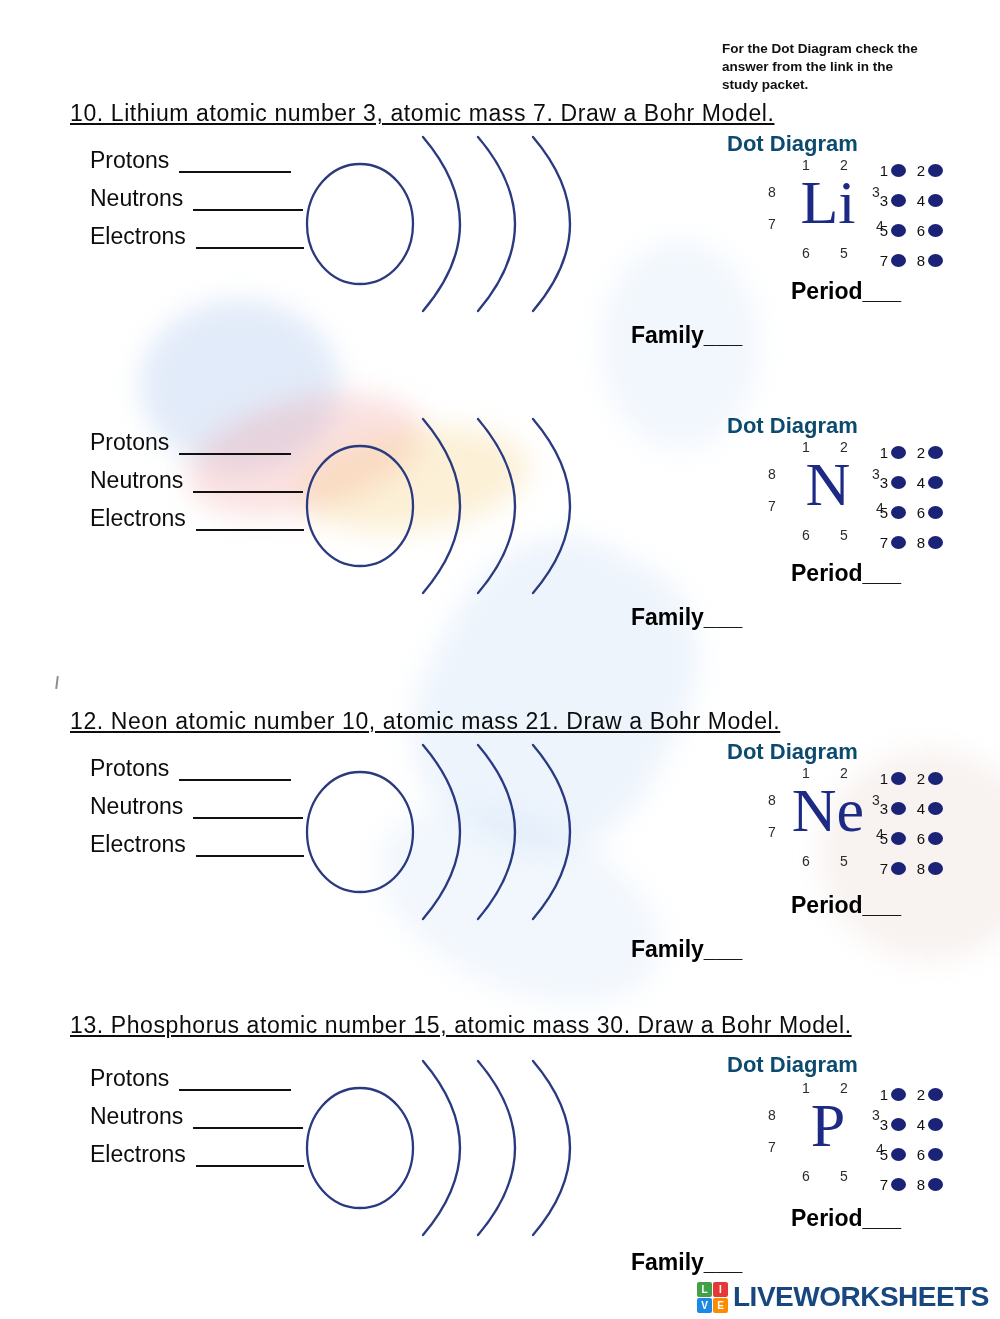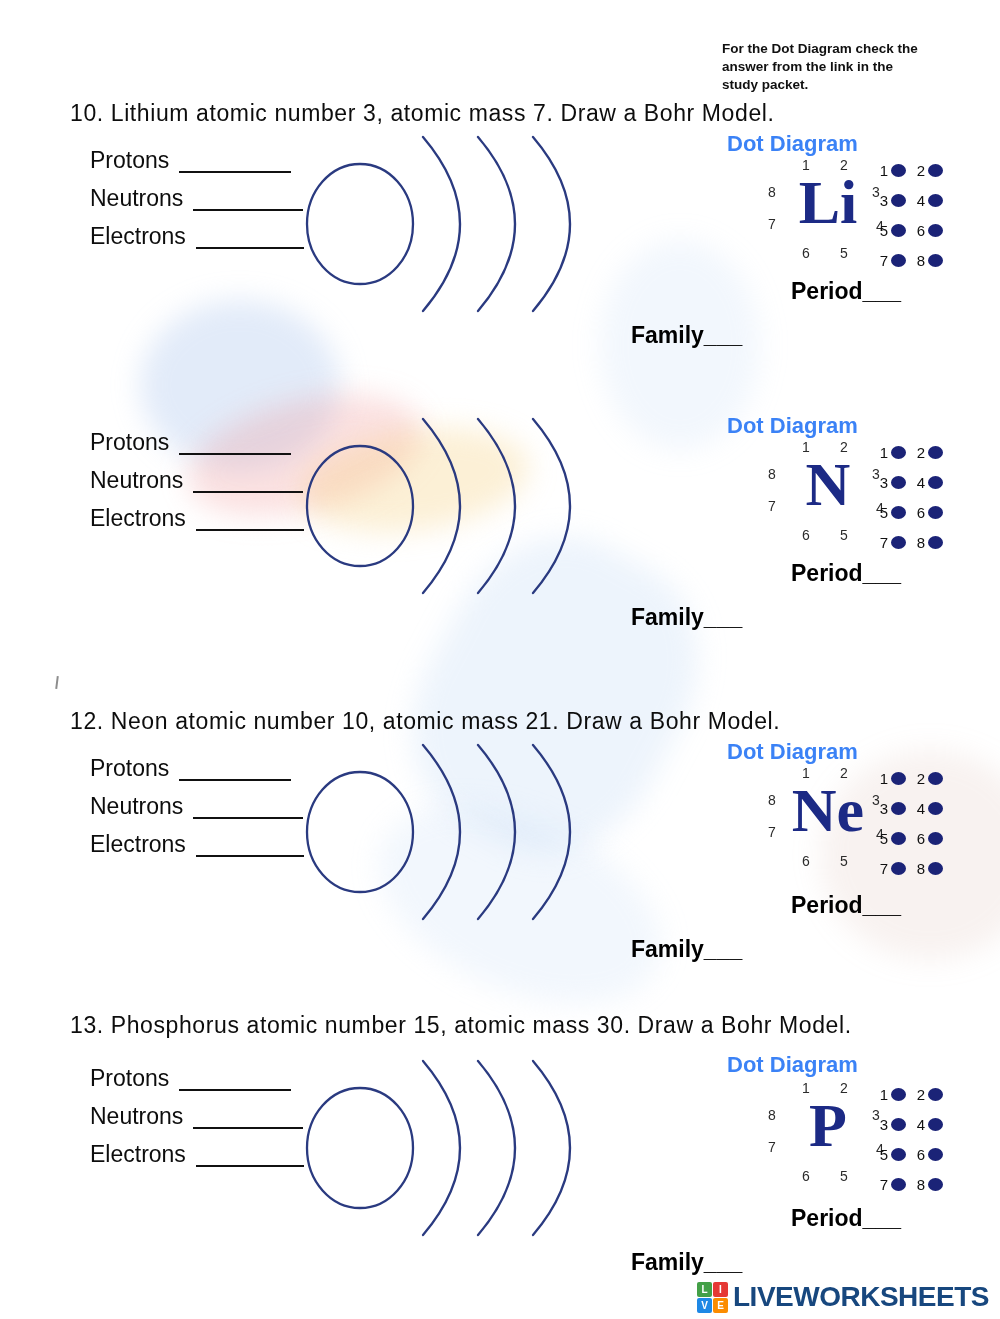--- a/index.html
+++ b/index.html
@@ -15,42 +15,42 @@
   .wm5{left:600px;top:240px;width:160px;height:210px;background:rgba(175,205,240,.16);}
   .wm6{left:820px;top:750px;width:220px;height:210px;background:rgba(205,165,150,.14);}
   .wm7{left:370px;top:820px;width:300px;height:170px;background:rgba(175,205,240,.16);transform:rotate(24deg);}
 
   .stray-mark{position:absolute;left:56px;top:676px;width:2px;height:13px;background:#8d8d8d;transform:rotate(7deg);}
 
   .note{position:absolute;left:722px;top:40px;width:200px;font-weight:bold;
         font-size:13.5px;line-height:1.32;color:#101010;}
 
   .question{position:absolute;left:0;width:1000px;height:250px;}
-  .q-title{position:absolute;left:70px;top:5px;font-size:23px;letter-spacing:0.6px;color:#0d0d0d;white-space:nowrap;}
+  .q-title{position:absolute;left:70px;top:5px;font-size:23px;letter-spacing:0.6px;color:#0d0d0d;white-space:nowrap;text-decoration:underline;}
 
   .labels{position:absolute;left:90px;top:52px;}
   .label-row{height:38px;font-size:23px;color:#0d0d0d;white-space:nowrap;}
   .blank{display:inline-block;border-bottom:2px solid #111;height:22px;vertical-align:-5px;margin-left:10px;}
   .label-row:nth-child(1) .blank{width:112px;}
   .label-row:nth-child(2) .blank{width:110px;}
   .label-row:nth-child(3) .blank{width:108px;}
 
   .bohr{position:absolute;left:290px;top:38px;}
   .bohr ellipse,.bohr path{fill:none;stroke:#2a3a80;stroke-width:2.3;stroke-linecap:round;}
 
-  .dot-header{position:absolute;left:727px;top:36px;font-weight:bold;font-size:22px;color:#3b82f6;}
+  .dot-header{position:absolute;left:727px;top:36px;font-weight:bold;font-size:22px;color:#0c4a6e;}
 
   .symbol-block{position:absolute;left:762px;top:62px;width:150px;height:112px;}
   .cn{position:absolute;font-size:14px;color:#2b2b2b;}
   .p1{left:40px;top:0;}  .p2{left:78px;top:0;}
   .p8{left:6px;top:27px;} .p3{left:110px;top:27px;}
   .p7{left:6px;top:59px;} .p4{left:114px;top:61px;}
   .p6{left:40px;top:88px;} .p5{left:78px;top:88px;}
   .symbol{position:absolute;left:20px;top:14px;width:92px;text-align:center;
-          font-family:"Liberation Serif",serif;font-weight:bold;font-size:62px;
+          font-family:"Liberation Serif",serif;font-weight:normal;font-size:62px;
           line-height:1;color:#1c2a85;}
 
   .dots-grid{position:absolute;left:876px;top:60px;}
   .dot-row{height:30px;display:flex;align-items:center;}
   .dn{font-size:15px;color:#111;width:12px;text-align:right;}
   .dot{width:15px;height:13px;border-radius:50%;background:#1b2377;margin:0 7px 0 3px;flex:0 0 auto;}
 
   .family-period{position:absolute;top:183px;left:0;width:1000px;font-weight:bold;font-size:23px;color:#000;}
   .family{position:absolute;left:631px;margin-top:44px;}
   .period{position:absolute;left:791px;}

